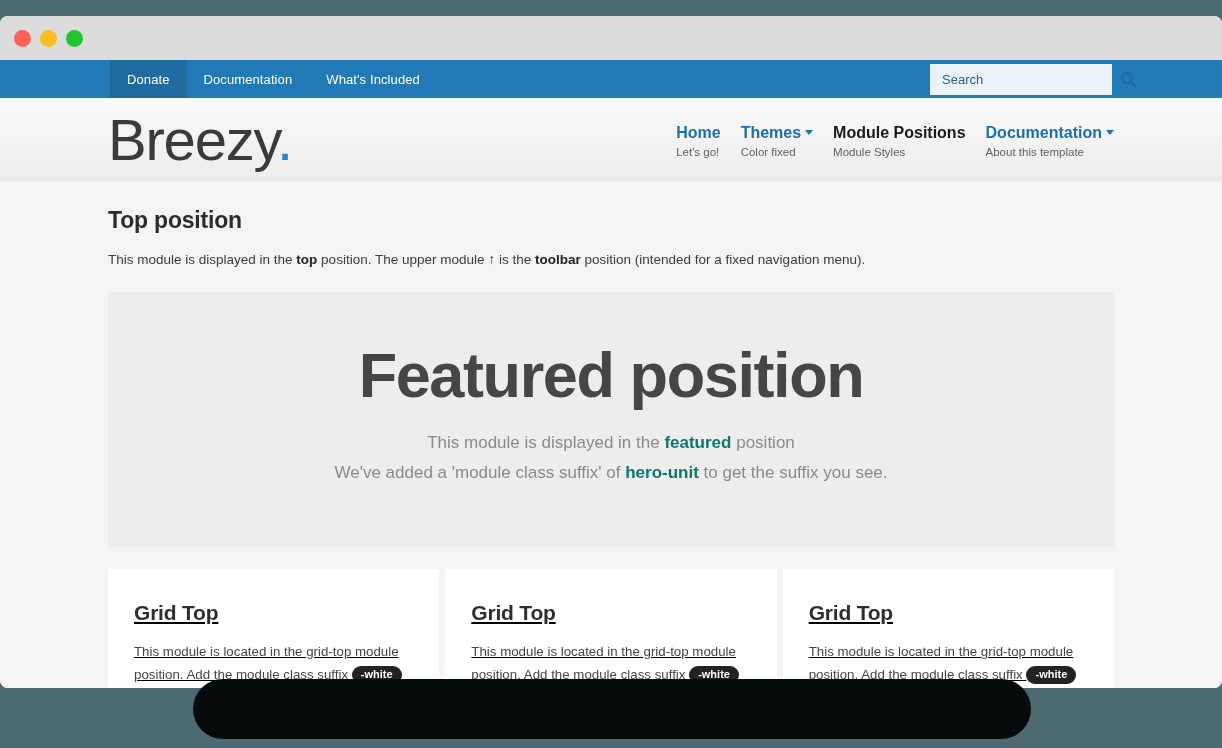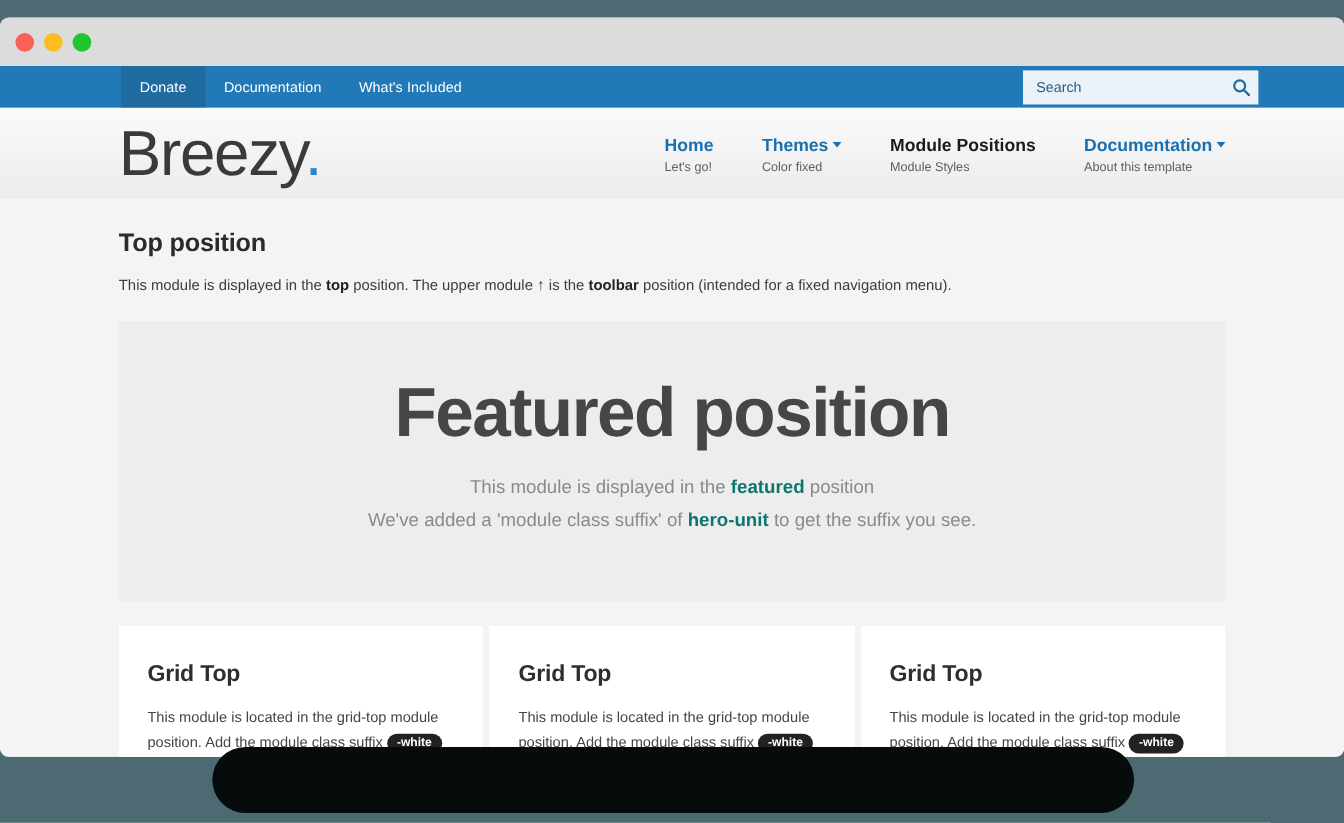--- a/index.html
+++ b/index.html
@@ -66,21 +66,21 @@
     white-space: nowrap;
     cursor: pointer;
     text-decoration: none;
   }
   .toolbar-item.active { background: #1f6a9f; }
 
   .toolbar-search-wrap {
     position: absolute;
     left: 930px;
     top: 4px;
-    width: 214px;
+    width: 182px;
     height: 31px;
     background: #eaf2f8;
     display: flex;
     align-items: center;
     padding: 0 8px 0 12px;
   }
   .toolbar-search-input {
     flex: 1;
     border: none;
     outline: none;
@@ -117,21 +117,21 @@
     line-height: 1;
     user-select: none;
     cursor: pointer;
   }
   .logo-dot { color: #2b82c6; }
 
   .main-nav {
     margin-left: auto;
     display: flex;
     align-items: flex-start;
-    gap: 44px;
+    gap: 20px;
     padding-top: 4px;
   }
   .nav-item { cursor: pointer; text-align: left; }
   .nav-title {
     font-size: 16px;
     font-weight: bold;
     color: #1a6fad;
     line-height: 1.25;
     white-space: nowrap;
     display: inline-block;
@@ -202,20 +202,21 @@
     text-align: center;
   }
   .hero-line.second { margin-top: 4px; }
   .hero-line b { color: #0f766e; font-weight: bold; }
 
   
   .grid-top {
     margin-top: 22px;
     display: flex;
     gap: 6px;
+    text-decoration: underline;
   }
   .card {
     flex: 1;
     background: #ffffff;
     padding: 32px 26px 34px 26px;
     min-height: 152px;
   }
   .card-title {
     font-size: 21px;
     font-weight: bold;

